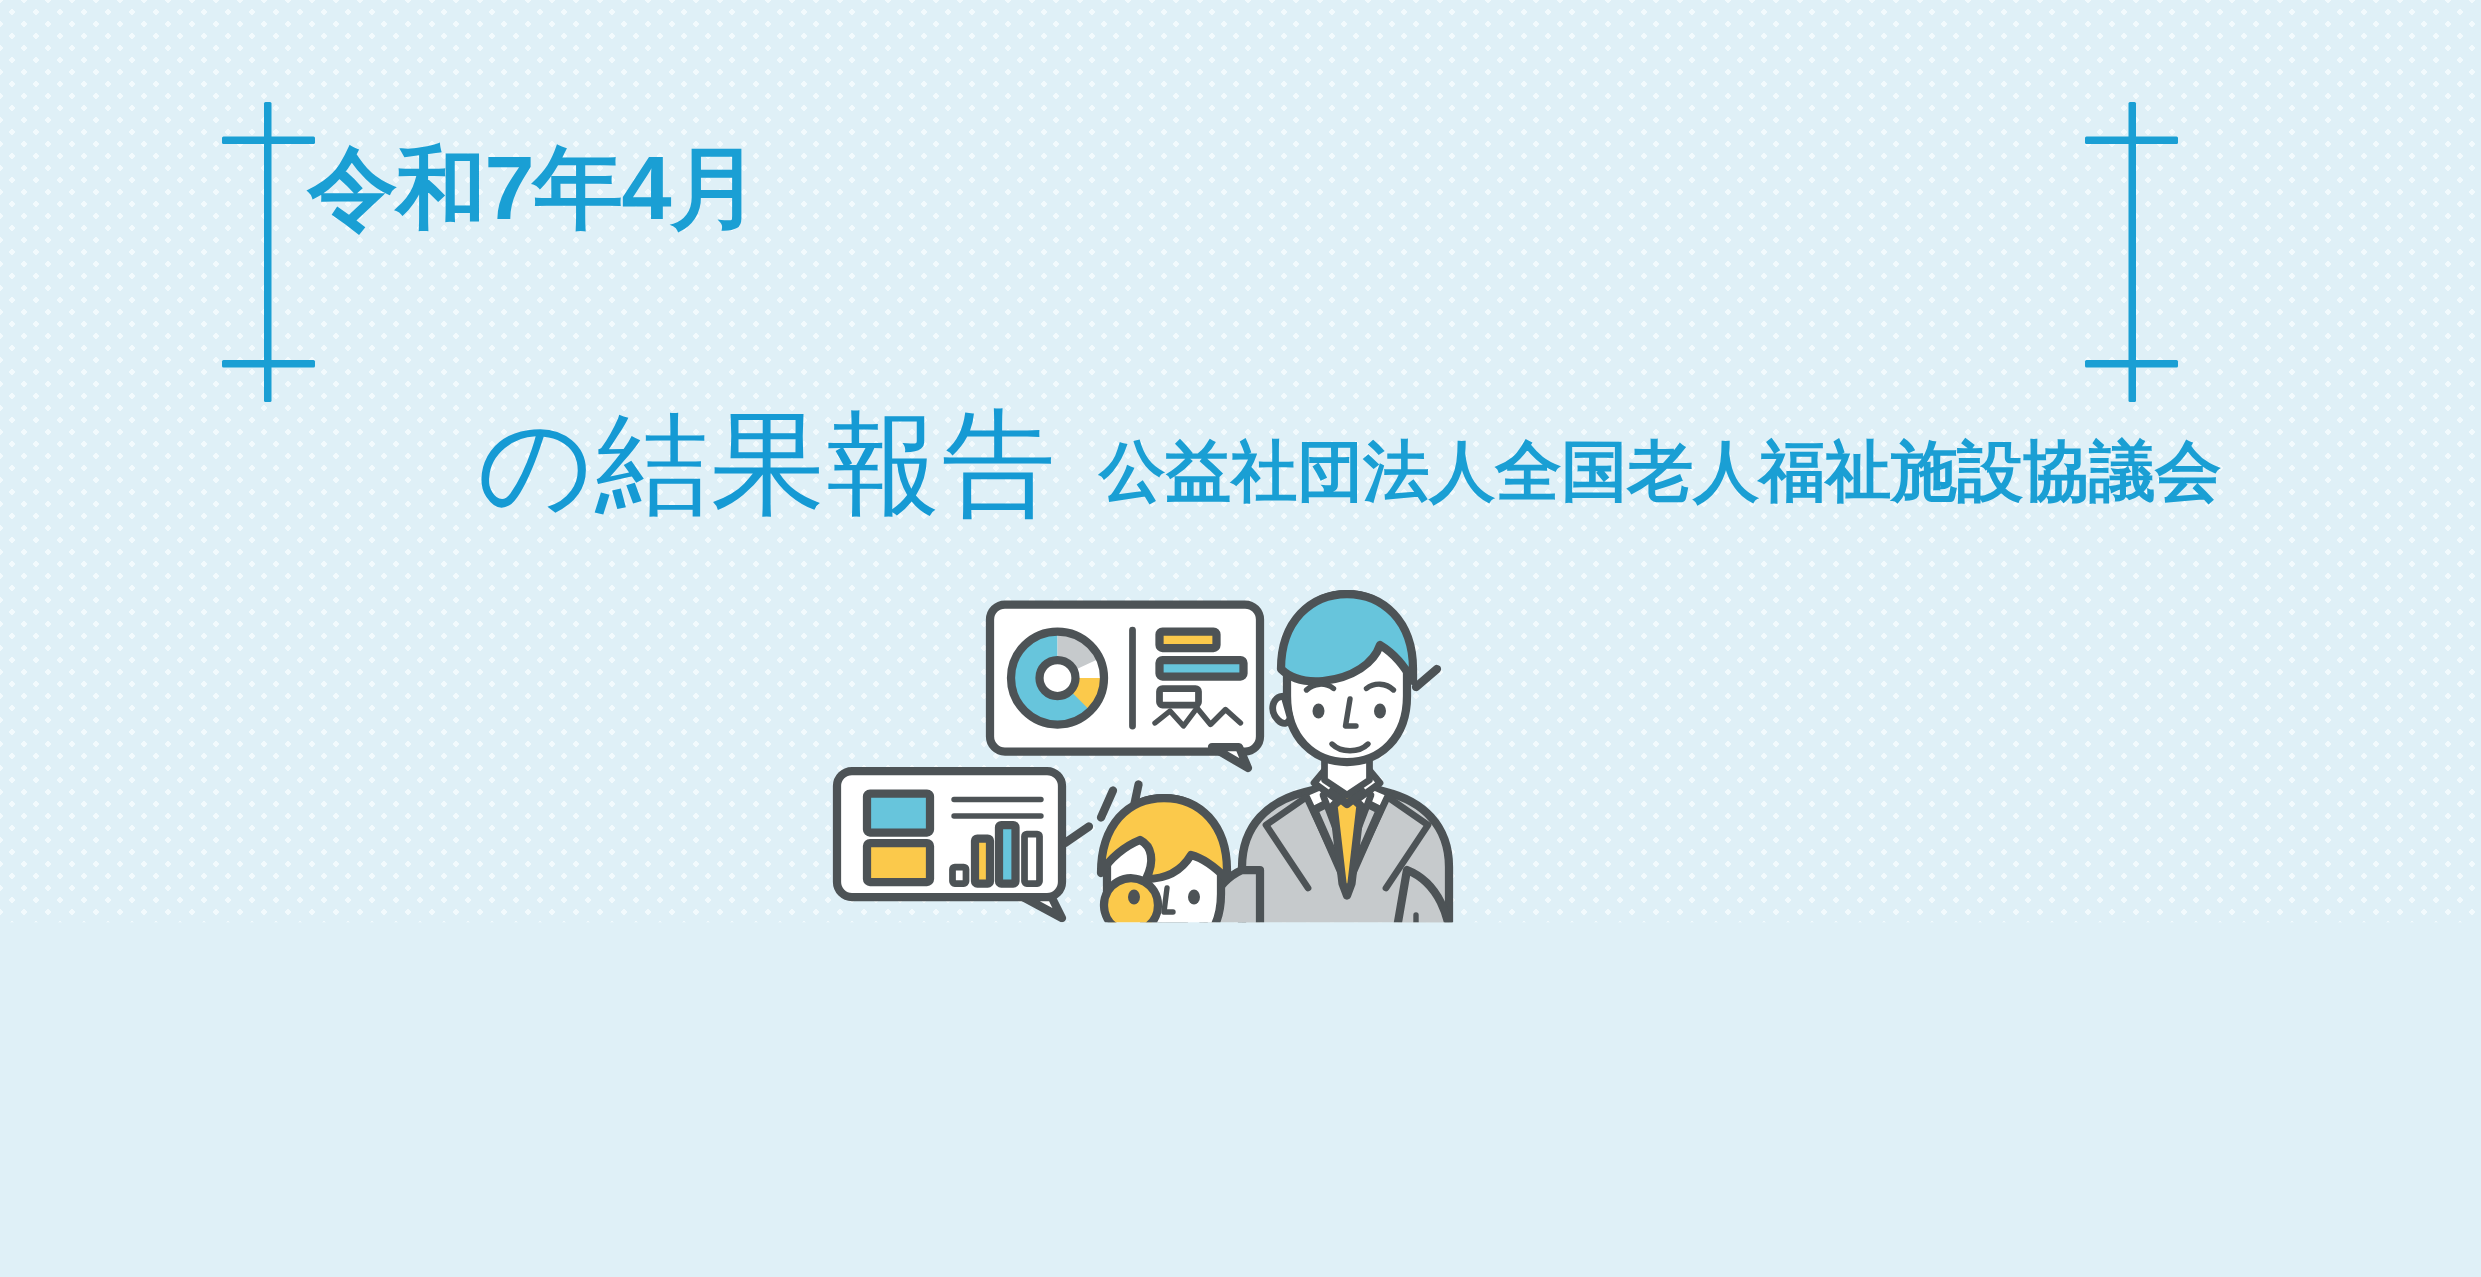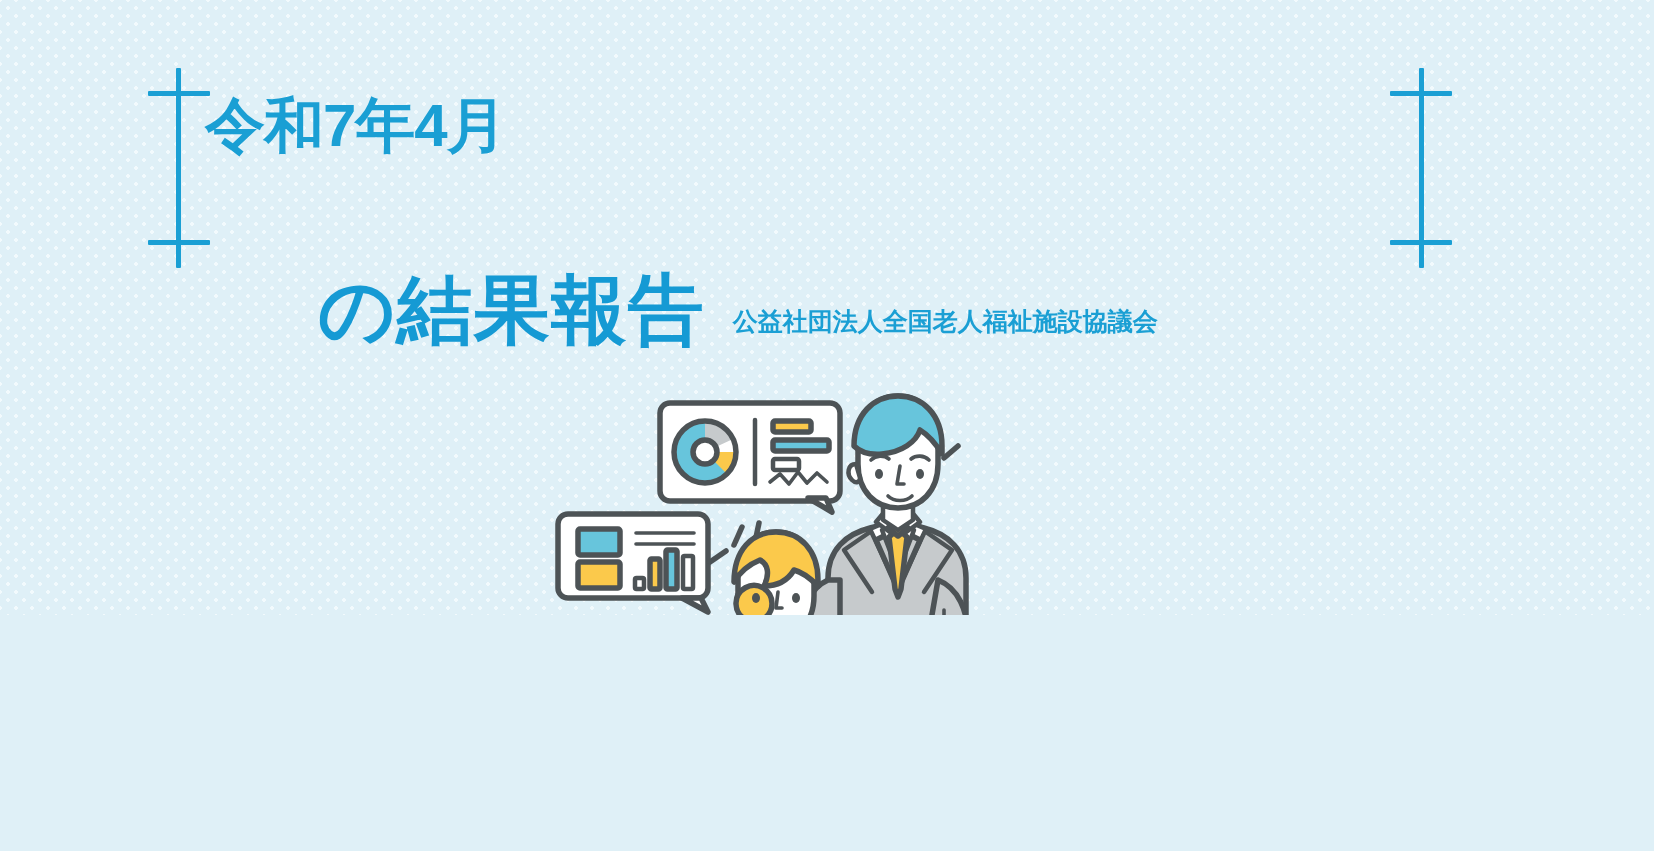--- a/index.html
+++ b/index.html
@@ -84,28 +84,28 @@
     position: absolute;
     left: 318px;
     top: 272px;
     display: flex;
     align-items: baseline;
     gap: 28px;
     white-space: nowrap;
   }
   #title-tail {
     font-size: 76px;
-    font-weight: 700;
+    font-weight: 400;
     color: #159ad4;
     letter-spacing: 1px;
     line-height: 1;
     text-align: right;
   }
   #org-name {
-    font-size: 25px;
+    font-size: 44px;
     font-weight: 700;
     color: #1a9fd4;
     letter-spacing: 0px;
     line-height: 1;
     position: relative;
     top: -6px;
   }
 
   
   #illustration {

